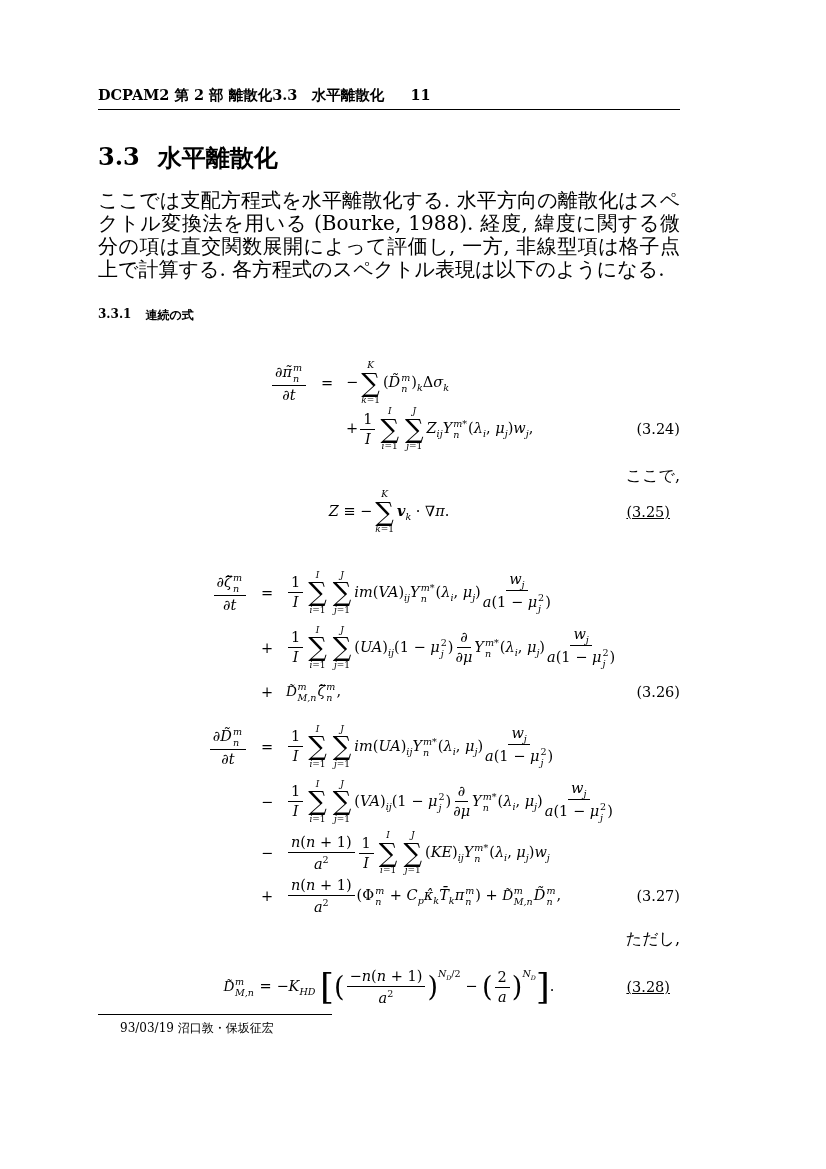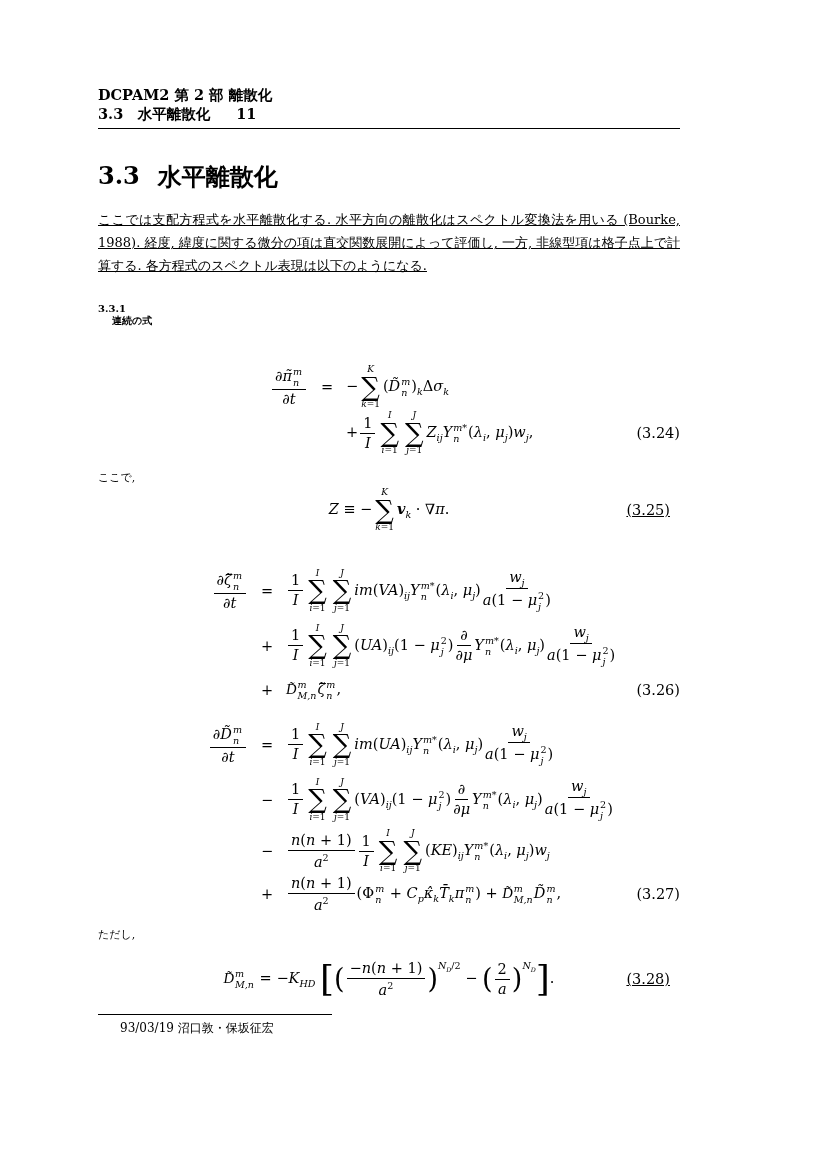--- a/index.html
+++ b/index.html
@@ -4,37 +4,36 @@
 <style>
   html,body { margin:0; padding:0; background:#ffffff; }
   .page {
     position:relative; width:826px; height:1169px; background:#ffffff;
     color:#000; font-family:"DejaVu Serif", serif; overflow:hidden;
   }
   .inner { margin:0 146px 0 98px; width:582px; padding-top:86px; }
 
   
   .pghead {
-    display:flex; justify-content:flex-end; align-items:baseline;
+    display:flex; justify-content:flex-start; align-items:baseline;
     font-weight:bold; font-size:14.5px; border-bottom:1.2px solid #000;
     padding-bottom:4px;
-    flex-direction:column;
   }
   .pghead .hright { display:flex; align-items:baseline; }
   .pghead .pgnum { margin-left:26px; }
 
   
   .sec { margin-top:32px; font-weight:bold; font-size:24px; display:flex; }
   .sec .t { margin-left:18px; }
-  .ssec { margin-top:26px; font-weight:bold; font-size:10px; display:flex;flex-direction:column; }
+  .ssec { margin-top:26px; font-weight:bold; font-size:12px; display:flex; }
   .ssec .t { margin-left:14px; }
 
   
-  .para { margin-top:15px; font-size:13px; line-height:23px; text-align:justify;text-decoration:underline; }
-  .conn { font-size:11px; margin-top:14px; }
+  .para { margin-top:15px; font-size:20px; line-height:23px; text-align:justify; }
+  .conn { font-size:16px; margin-top:14px;text-align:right; }
 
   
   .eq { position:relative; font-size:14.5px; }
   .erow { display:flex; align-items:center; }
   .erow .lhs { text-align:right; flex:none; }
   .erow .op  { width:38px; text-align:center; flex:none; }
   .erow .rhs { flex:none; white-space:nowrap; }
   .erow .enum { margin-left:auto; }
   .eq324 { margin-top:36px; }
   .eq324 .lhs { width:210px; }

